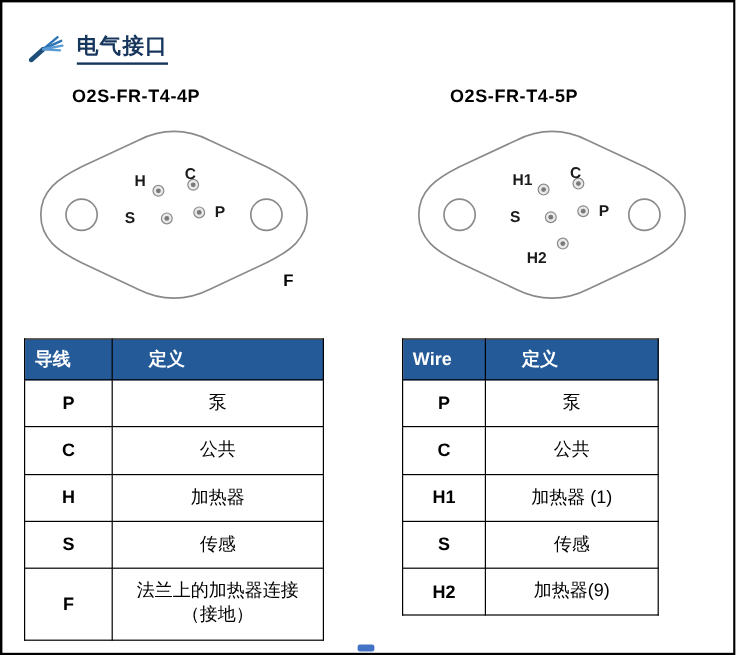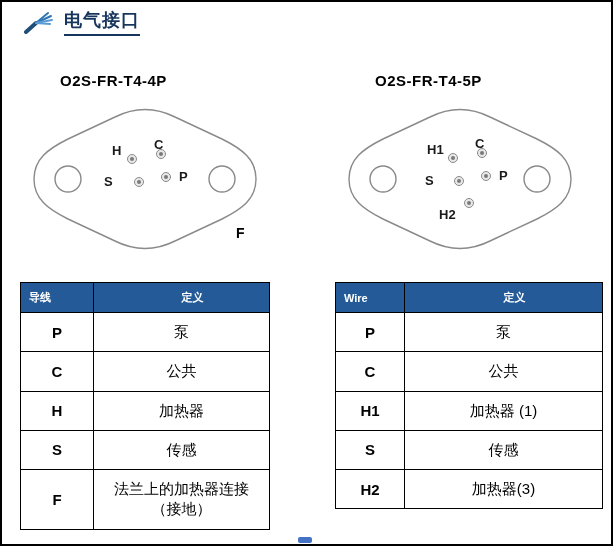--- a/index.html
+++ b/index.html
@@ -1,44 +1,44 @@
 <!DOCTYPE html>
 <html><head>
 <meta charset="utf-8">
 <style>
   html,body { margin:0; padding:0; background:#fff; }
   .page {
     position:relative; width:613px; height:546px; box-sizing:border-box;
     border:2px solid #000; background:#fff;
     font-family:"Liberation Sans", sans-serif; color:#000; overflow:hidden;
   }
-  .header { position:absolute; top:6px; left:22px; display:flex; align-items:center; gap:10px; }
+  .header { position:absolute; top:24px; left:22px; display:flex; align-items:center; gap:10px; }
   .section-title {
     font-size:18px; font-weight:bold; color:#17365D;
     border-bottom:2px solid #17365D; padding-bottom:2px; letter-spacing:1px;
   }
   .col { position:absolute; top:70px; width:265px; }
   .col-left { left:18px; }
   .col-right { left:333px; }
   .model-title { font-size:15px; font-weight:bold; margin-left:40px; letter-spacing:0.5px; }
   .diagram { position:relative; width:250px; height:165px; margin-top:8px; }
   .diagram svg { position:absolute; left:0; top:0; }
   .pin-label { position:absolute; font-size:13px; font-weight:bold; color:#1a1a1a; }
   .flange-label { position:absolute; font-size:14px; font-weight:bold; }
   .wire-table { border-collapse:collapse; margin-top:20px; background:#fff; }
   .wire-table th {
     background:#235A97; color:#fff; border:1px solid #000;
-    font-size:11px; font-weight:bold; text-align:left; padding:7px 8px;
+    font-size:15px; font-weight:bold; text-align:left; padding:7px 8px;
   }
-  .wire-table th.def { padding-left:30px;text-align:center; }
+  .wire-table th.def { padding-left:30px; }
   .wire-table td { border:1px solid #000; font-size:15px; text-align:center; padding:9px 6px; }
   .wire-table td.wire { font-weight:bold; }
   .t4p .wire-table { width:250px; }
   .t4p td.wire { width:60px; }
-  .t5p .wire-table { width:268px; }
+  .t5p .wire-table { width:214px; }
   .t5p td.wire { width:56px; }
   .wire-table td.def { white-space:pre-line; line-height:1.35; }
   .footer-mark { position:absolute; left:296px; top:535px; width:14px; height:6px; background:#4472C4; border-radius:2px; }
 </style>
 </head>
 <body>
 
 <div class="page">
 
   <div class="header">
@@ -176,20 +176,20 @@
         <tr>
           <td class="wire">H1</td>
           <td class="def">加热器 (1)</td>
         </tr>
         <tr>
           <td class="wire">S</td>
           <td class="def">传感</td>
         </tr>
         <tr>
           <td class="wire">H2</td>
-          <td class="def">加热器(3)</td>
+          <td class="def">加热器(9)</td>
         </tr>
       </tbody>
     </table>
   </div>
 
   <div class="footer-mark"></div>
 </div>
 
 </body></html>

